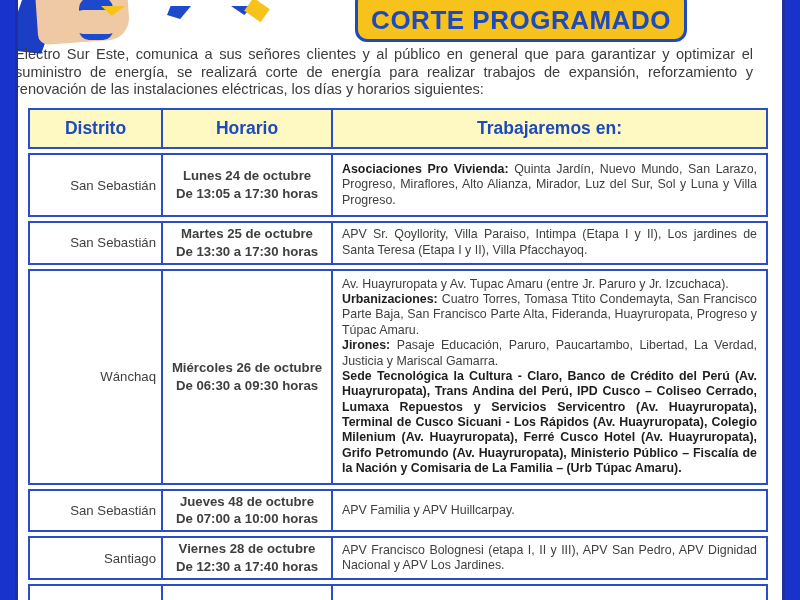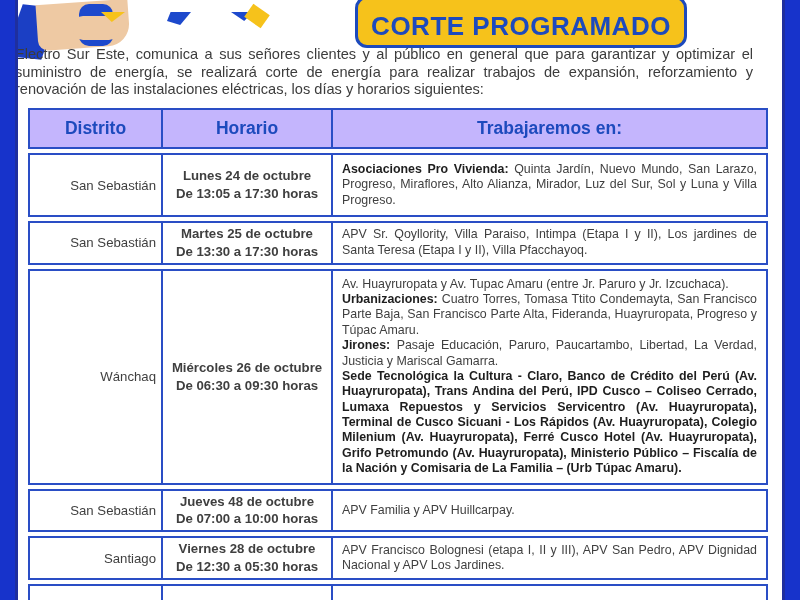--- a/index.html
+++ b/index.html
@@ -6,21 +6,21 @@
   body{
     width:800px;height:600px;overflow:hidden;background:#ffffff;
     font-family:"Liberation Sans", sans-serif;
   }
   .page{position:relative;width:800px;height:600px;overflow:hidden;background:#fff;}
   .edge{position:absolute;top:0;bottom:0;width:15px;background:#1733cb;z-index:5;}
   .edge-left{left:0;border-right:3px solid #1f2f9e;}
   .edge-right{right:0;border-left:3px solid #1f2f9e;}
 
   
-  .hero{position:absolute;top:12px;left:15px;right:15px;height:100px;text-decoration:underline;}
+  .hero{position:absolute;top:6px;left:15px;right:15px;height:100px;text-decoration:underline;}
   .illu{position:absolute;top:0;left:0;width:300px;height:60px;}
   .sleeve{position:absolute;left:-2px;top:-6px;width:38px;height:52px;background:#1b3fc4;transform:skewX(-14deg) rotate(6deg);}
   .arm{position:absolute;left:22px;top:-10px;width:92px;height:46px;background:#eec9a3;border-radius:0 0 22px 10px;transform:rotate(-4deg);}
   .grip{position:absolute;left:64px;top:-8px;width:34px;height:42px;background:#1d49cc;border-radius:10px;}
   .fingers{position:absolute;left:58px;top:4px;width:46px;height:24px;background:#eec9a3;border-radius:10px;}
   .bolt-yellow-1{position:absolute;left:86px;top:0;width:24px;height:10px;background:#f6c21b;clip-path:polygon(0 0,100% 0,45% 100%);}
   .bolt-blue-1{position:absolute;left:152px;top:0;width:24px;height:13px;background:#1d49cc;clip-path:polygon(15% 0,100% 0,55% 100%,0 70%);}
   .bolt-blue-2{position:absolute;left:216px;top:0;width:22px;height:9px;background:#1d49cc;clip-path:polygon(0 0,100% 0,60% 100%);}
   .bolt-yellow-2{position:absolute;left:232px;top:-4px;width:20px;height:16px;background:#f6c21b;transform:rotate(35deg);}
 
@@ -40,21 +40,21 @@
 
   
   table.outage{
     position:absolute;top:104px;left:28px;width:740px;
     border-collapse:separate;border-spacing:0 4px;table-layout:fixed;
   }
   col.c1{width:135px;}  col.c2{width:170px;}  col.c3{width:435px;}
   th,td{border:2px solid #2a4ec5;box-sizing:border-box;vertical-align:middle;}
   th:not(:first-child),td:not(:first-child){border-left:none;}
   th{
-    background:#c4b5fd;color:#1d4abd;font-size:17.5px;font-weight:bold;
+    background:#fef9c3;color:#1d4abd;font-size:17.5px;font-weight:bold;
     height:41px;padding:1px 16px;text-align:center;
   }
   td{background:#fff;color:#3f3f3f;}
   td.district{text-align:right;font-size:13.2px;padding:2px 5px;}
   td.schedule{text-align:center;font-size:13.2px;line-height:1.35;padding:2px 4px;font-weight:bold;}
   td.work{font-size:12.4px;line-height:1.24;padding:4px 9px;text-align:justify;margin-left:20px;}
   td.work .wp{margin:0;}
   td.work .b{font-weight:bold;color:#1e1e1e;}
   tr.r1 td{height:64px;} tr.r2 td{height:40px;} tr.r3 td{height:216px;}
   tr.r4 td{height:40px;} tr.r5 td{height:40px;} tr.r6 td{height:46px;}
@@ -138,21 +138,21 @@
             <div>De 07:00 a 10:00 horas</div>
           </td>
           <td class="work">
             <div class="wp"><span>APV Familia y APV Huillcarpay.</span></div>
           </td>
         </tr>
         <tr class="r5">
           <td class="district">Santiago</td>
           <td class="schedule">
             <div>Viernes 28 de octubre</div>
-            <div>De 12:30 a 05:30 horas</div>
+            <div>De 12:30 a 17:40 horas</div>
           </td>
           <td class="work">
             <div class="wp"><span>APV Francisco Bolognesi (etapa I, II y III), APV San Pedro, APV Dignidad Nacional y APV Los Jardines.</span></div>
           </td>
         </tr>
         <tr class="r6">
           <td class="district">Santiago</td>
           <td class="schedule"></td>
           <td class="work"></td>
         </tr>

